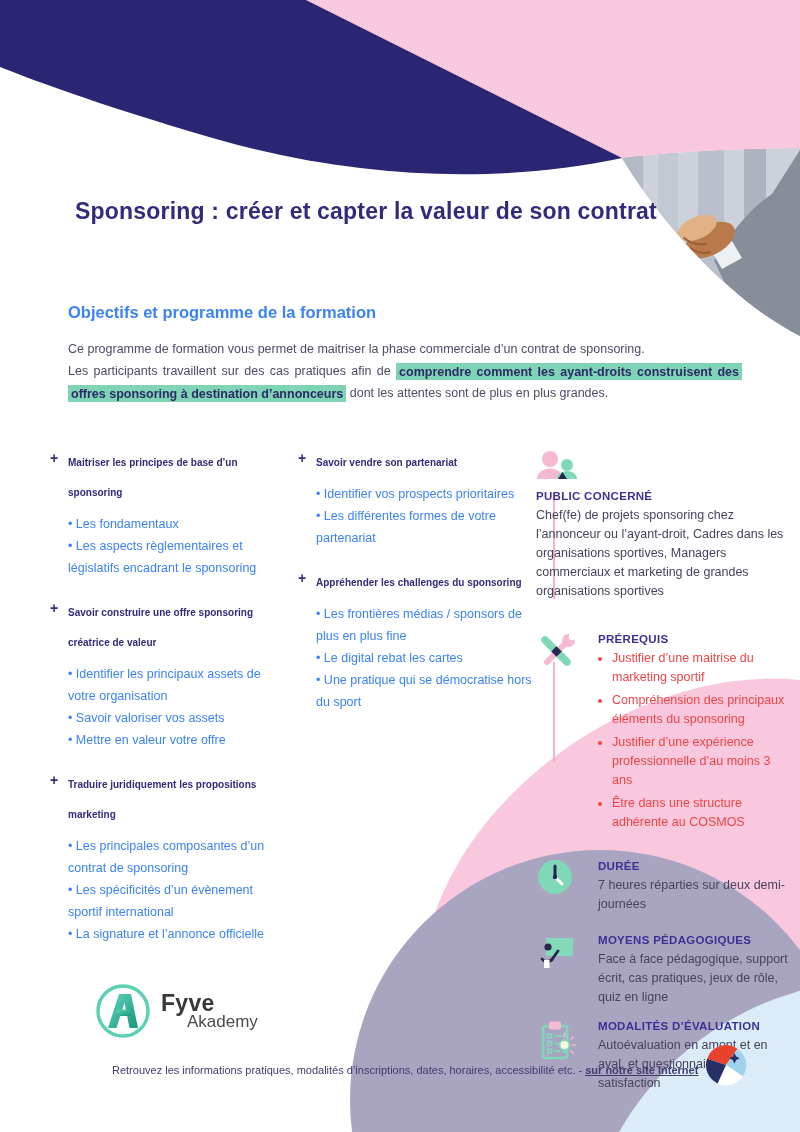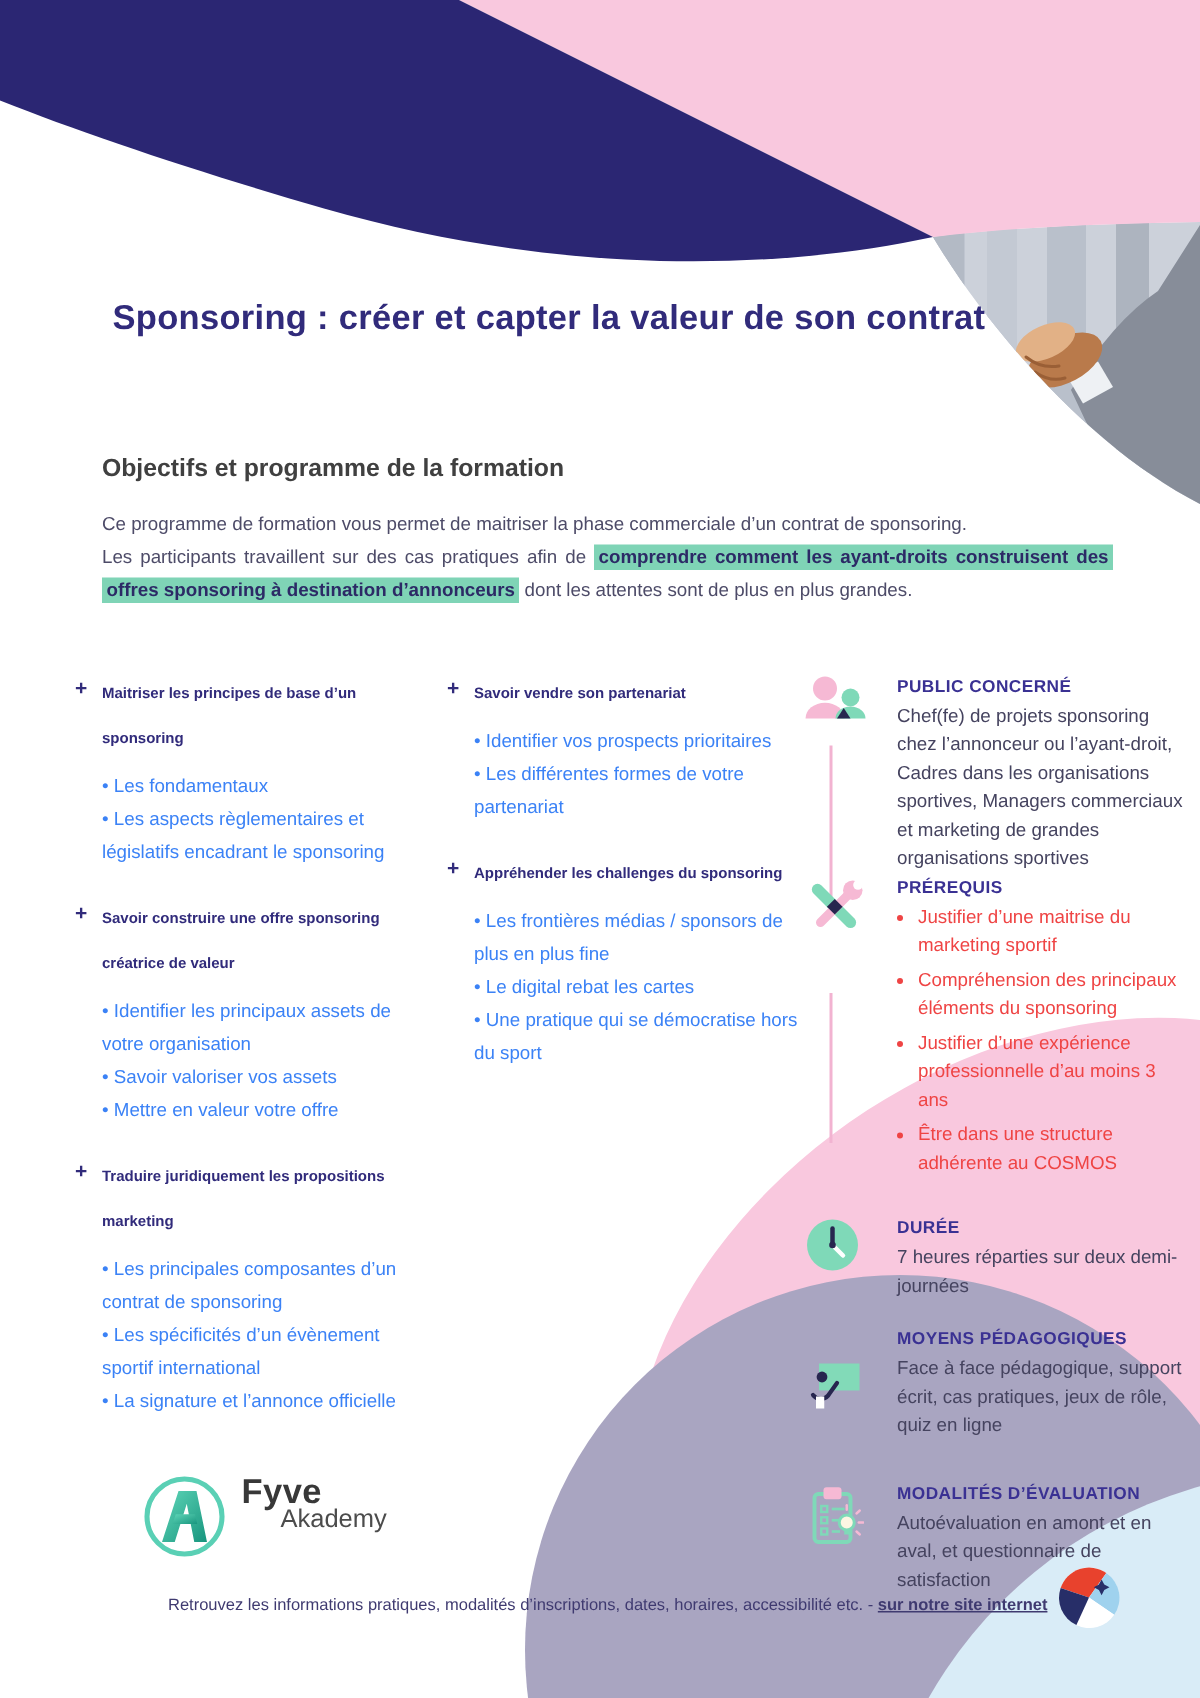--- a/index.html
+++ b/index.html
@@ -19,21 +19,21 @@
   .connector.seg1{top:497px;height:102px;}
   .connector.seg2{top:662px;height:100px;}
 
   
   .title{
     left:75px;top:190px;width:625px;
     font-size:23px;line-height:43px;font-weight:800;
     color:#312b7b;letter-spacing:.2px;
   }
   .section-heading{
-    left:68px;top:303px;font-size:16.5px;font-weight:700;color:#404040;
+    left:68px;top:303px;font-size:16.5px;font-weight:700;color:#3b82f6;
   }
   .intro{
     left:68px;top:338px;width:674px;
     font-size:12.5px;line-height:22px;color:#4d4b68;
   }
   .intro .l2{text-align:justify;}
   .intro mark{
     background:#7fd4b6;color:#2c2a66;font-weight:700;
     padding:1.5px 3px;box-decoration-break:clone;-webkit-box-decoration-break:clone;
   }
@@ -57,27 +57,27 @@
   .info-col{left:536px;top:448px;width:256px;}
   .info-row{display:flex;align-items:flex-start;}
   .info-row .icon-cell{width:62px;flex:none;padding-top:2px;}
   .info-body{flex:1;min-width:0;}
   .info-label{
     font-size:11.5px;font-weight:700;color:#3a3193;letter-spacing:.3px;margin:4px 0 4px;
   }
   .info-text{font-size:12.5px;line-height:19px;color:#45435f;}
   .prereq-list{margin:0;padding:0 0 0 14px;}
   .prereq-list li{font-size:12.5px;line-height:19px;color:#ef4444;margin-bottom:4px;}
-  .mb-pub{margin-bottom:0;}
+  .mb-pub{margin-bottom:28px;flex-direction:column;}
   .mb-pre{margin-bottom:20px;}
   .mb-dur{margin-bottom:16px;}
-  .mb-moy{margin-bottom:26px;align-items:center;}
-
-  
-  .brand{left:95px;top:983px;display:flex;align-items:flex-start;}
+  .mb-moy{margin-bottom:9px;}
+
+  
+  .brand{left:95px;top:983px;display:flex;align-items:center;}
   .brand-text{margin-left:10px;line-height:1;}
   .brand-name{font-size:23px;font-weight:800;color:#383838;letter-spacing:.3px;}
   .brand-sub{font-size:17px;color:#4c4c4c;margin:-2px 0 0 26px;}
 
   .footer{
     left:68px;top:1062px;width:640px;font-size:11px;color:#3f3a70;line-height:16px;padding-left:44px;
   }
   .footer a{color:#3f3a70;text-decoration:underline;font-weight:600;cursor:pointer;}
   .org-logo{left:705px;top:1044px;}
 </style>

